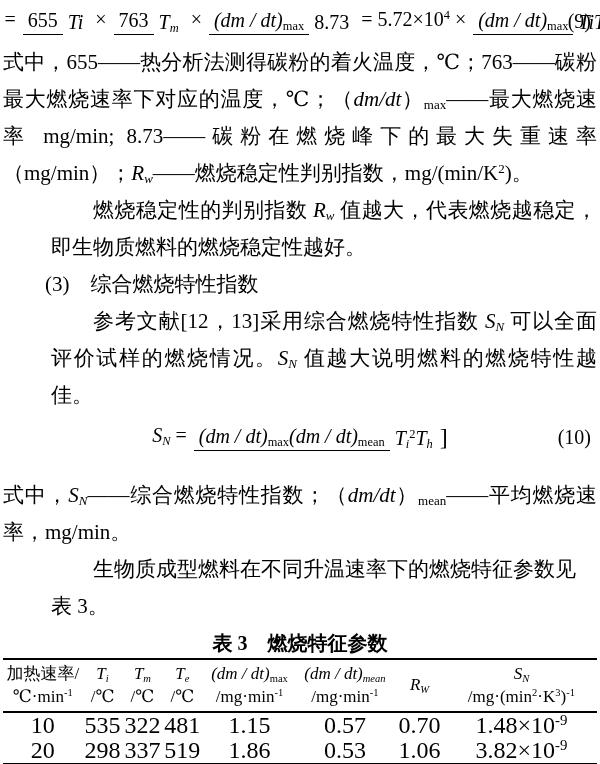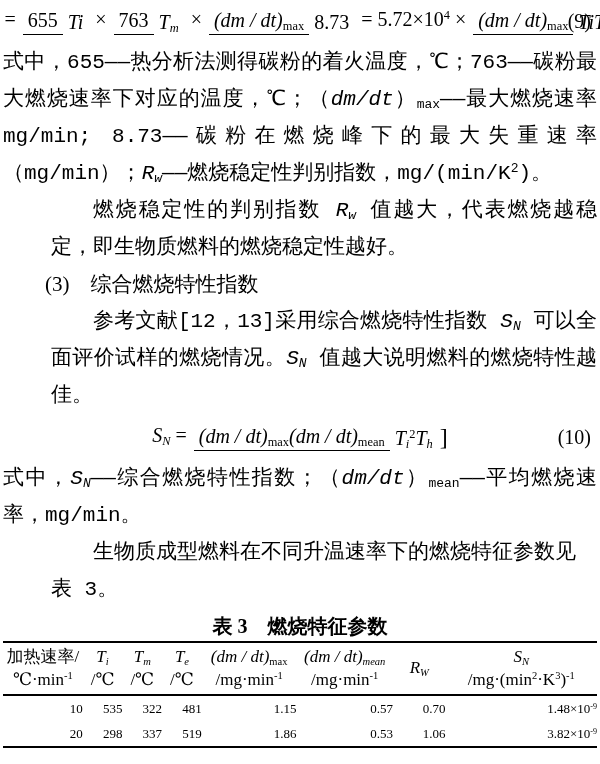--- a/index.html
+++ b/index.html
@@ -4,57 +4,57 @@
 <style>
   * { margin: 0; padding: 0; box-sizing: border-box; }
   html, body { background: #ffffff; }
   body {
     width: 600px; height: 764px; overflow: hidden;
     color: #000000;
     font-family: "Liberation Serif", "DejaVu Serif", serif;
     font-size: 21px; line-height: 37px;
     padding: 2px 3px 0 3px;
   }
-  .para { text-align: justify; font-family: Liberation Mono, monospace; }
+  .para { text-align: justify; }
   .indent { text-indent: 2em; margin-left: 48px; }
   .var { font-style: italic; }
   .up { font-style: normal; }
   sub, sup { font-size: 0.62em; line-height: 0; }
   sub { vertical-align: -0.25em; }
   sup { vertical-align: 0.55em; }
 
   
   .eq {
     position: relative;
     display: flex; align-items: center; justify-content: center;
     font-size: 20px; line-height: 1.2;
   }
   .eq9 { margin: 5px 0 9px; }
-  .eq10 { margin: 9px 0 8px; }
+  .eq10 { margin: 9px 0 25px; }
   .eq-body { display: inline-block; white-space: nowrap; }
   .op { font-style: normal; margin: 0 5px; }
   .frac {
     display: inline-flex; flex-direction: row; align-items: center;
     vertical-align: middle; margin: 0 2px; text-align: center;
   }
   .frac .num { display: block; padding: 0 5px 2px; border-bottom: 1.6px solid #000; line-height: 1.2; }
   .frac .den { display: block; padding: 2px 5px 0; line-height: 1.2; }
   .eqnum { position: absolute; right: 6px; top: 50%; transform: translateY(-50%); font-style: normal; }
   .bracket { font-style: normal; font-size: 1.2em; vertical-align: middle; }
 
   
   .heading { text-indent: 2em; }
   .heading .h-label { margin-right: 1em; }
 
   
   .tbl-title { text-align: center; font-weight: bold; font-size: 20px; line-height: 26px; margin: 5px 0 2px; }
   table { width: 100%; border-collapse: collapse; border-top: 2.2px solid #000; border-bottom: 2.2px solid #000; }
   thead tr { border-bottom: 2px solid #000; }
   th { font-weight: normal; font-size: 17px; line-height: 23px; text-align: center; vertical-align: middle; padding: 2px 0 3px; }
-  td { font-size: 13px; line-height: 25px; text-align: right; padding: 0; }
+  td { font-size: 24px; line-height: 25px; text-align: center; padding: 0; }
   .c1 { width: 80px; } .c2 { width: 40px; } .c3 { width: 40px; } .c4 { width: 40px; }
   .c5 { width: 95px; } .c6 { width: 97px; } .c7 { width: 53px; } .c8 { width: 152px; }
 </style>
 </head>
 <body>
 
 <div class="eq eq9">
   <span class="eq-body"><span class="var">R</span><sub class="var">w</sub><span class="op">=</span><span class="frac">
         <span class="num up">655</span>
         <span class="den var">Ti</span>

